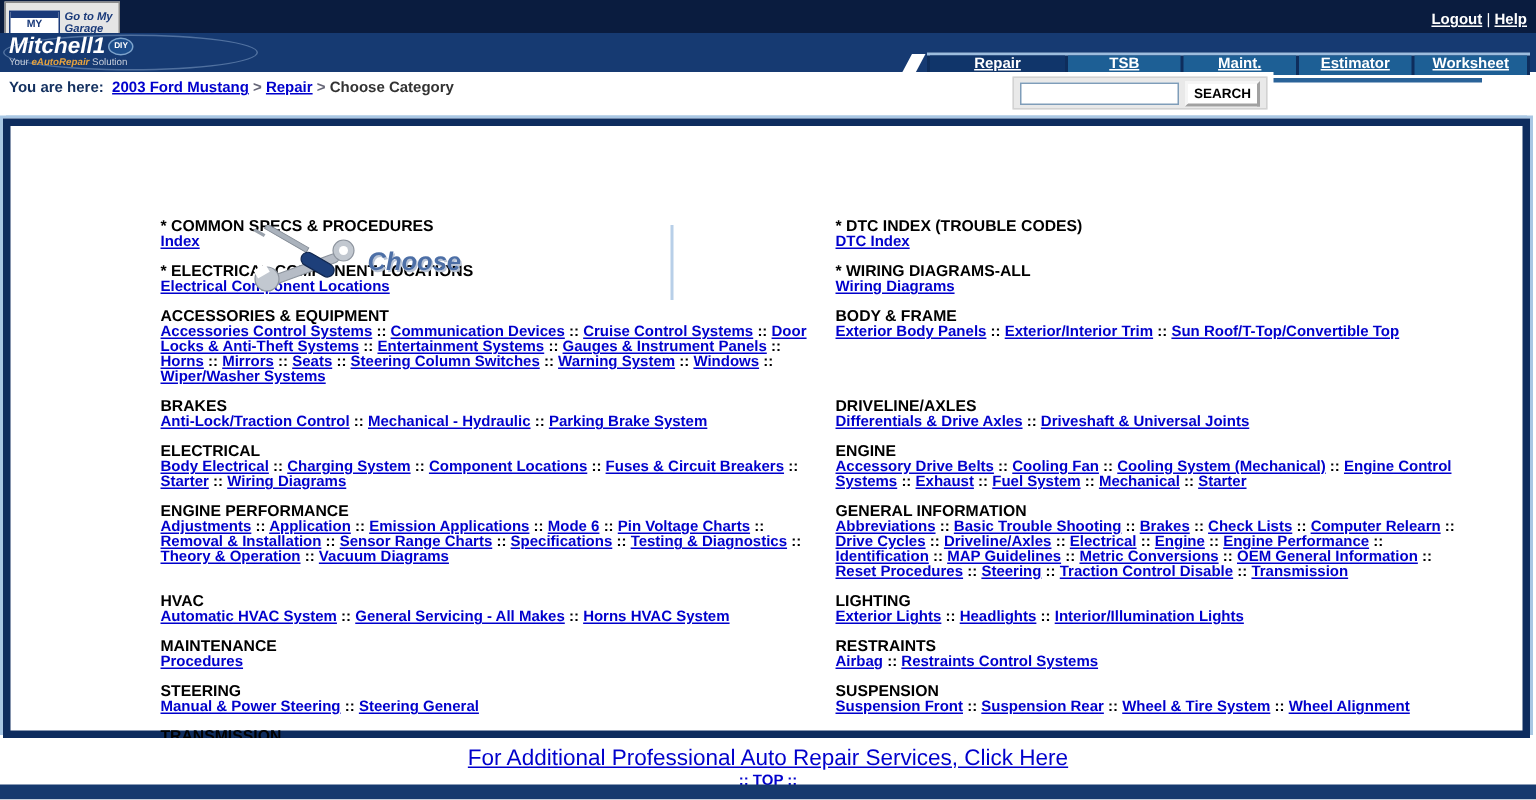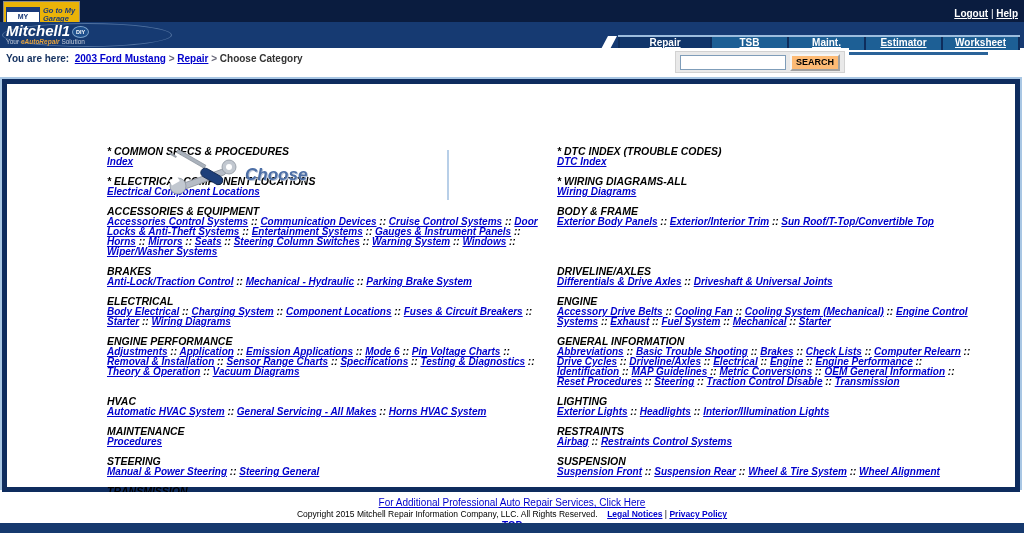--- a/index.html
+++ b/index.html
@@ -2,21 +2,21 @@
 <html><head>
 <meta charset="utf-8">
 <style>
   * { box-sizing: border-box; margin: 0; padding: 0; }
   html,body { width:1024px; height:533px; overflow:hidden; }
   body { position:relative; background:#fff; font-family:"Liberation Sans", sans-serif; }
   a { cursor:pointer; }
 
   
   .topbar { position:absolute; left:0; top:0; width:1024px; height:22px; background:#0a1c3f; }
-  .mycars { position:absolute; left:3px; top:1px; height:28px; background:#eab308; border:1px solid #8a8a8a;
+  .mycars { position:absolute; left:3px; top:1px; height:28px; background:#e5e5e5; border:1px solid #8a8a8a;
             display:flex; align-items:center; padding:0 4px 0 2px; cursor:pointer; }
   .plate { width:34px; height:16px; border:1px solid #1a3a7a; background:#fff; margin-right:3px; }
   .plate .plate-top { height:4px; background:#1a3a7a; }
   .plate .plate-txt { font-size:7px; font-weight:bold; color:#1a3a7a; text-align:center; line-height:10px; letter-spacing:0; }
   .garage-txt { font-size:7.5px; font-weight:bold; font-style:italic; color:#1a3a7a; line-height:8px; }
   .topbar-right { position:absolute; right:6px; top:3px; text-align:right; }
   .topbar-right a { color:#fff; font-size:10px; font-weight:bold; text-decoration:underline; }
   .topbar-right .sep { color:#fff; font-size:10px; }
   .version { font-size:8px; color:#cdd6e8; margin-top:1px; }
 
@@ -42,46 +42,46 @@
 
   
   .crumbrow { position:absolute; left:0; top:48px; width:849px; height:31px; background:#fff; }
   .crumbs { position:absolute; left:6px; top:5px; font-size:10px; color:#13305f; font-weight:bold; }
   .crumbs a { color:#0000cc; text-decoration:underline; font-weight:bold; }
   .crumbs .bcsep { color:#667; font-weight:bold; }
   .crumbs .bccur { color:#333; }
   .searchbox { position:absolute; right:4px; top:3px; height:22px; background:#e9e9e9; border:1px solid #d2d2d2;
                display:flex; align-items:center; padding:0 4px; }
   .searchbox input { width:106px; height:15px; border:1px solid #7f9db9; font-size:10px; padding:0 2px; margin-right:4px; }
-  .searchbox button { font-size:9px; font-weight:bold; height:17px; padding:0 4px; background:#fdba74;
+  .searchbox button { font-size:9px; font-weight:bold; height:17px; padding:0 4px; background:#ffffff;
                       border:2px outset #f5f5f5; color:#000; cursor:pointer; font-family:"Liberation Sans",sans-serif; }
 
   
   .panel { position:absolute; left:2px; top:79px; width:1018px; height:413px; background:#fff;
            border:5px solid #0e2c5e; box-shadow:-2px -2px 0 #a9c7e4, 2px -2px 0 #a9c7e4; }
   .panel-inner { position:relative; width:100%; height:100%; }
   .hdr-divider { position:absolute; left:440px; top:4px; width:2px; height:50px; background:#b8cfe8; }
   .page-hdr { position:absolute; left:160px; top:4px; display:flex; align-items:center; }
   .hdr-icon { width:70px; height:48px; margin-right:8px; }
   .hdr-title { font-size:17px; line-height:19px; font-weight:bold; font-style:italic; color:#4d6fa6;
                text-shadow:1px 1px 0 #b9c4d6; }
 
   
-  table.cats { border-collapse:collapse; margin:62px 0 0 100px; table-layout:fixed;font-style:italic; }
+  table.cats { border-collapse:collapse; margin:62px 0 0 100px; table-layout:fixed; }
   table.cats td { vertical-align:top; padding:0 10px 9px 0; }
   td.colL { width:450px; }
   td.colR { width:430px; }
   .cat-h { font-size:10.5px; font-weight:bold; color:#000; line-height:11px; }
   .cat-links { font-size:10px; font-weight:bold; line-height:10px; }
   .cat-links a { color:#0000cc; text-decoration:underline; }
   .cat-links .lsep { color:#000; }
 
   
   .footer { position:absolute; left:0; top:492px; width:1024px; height:31px; background:#fff; text-align:center; }
-  .f1 { margin-top:5px; font-size:10px; }
+  .f1 { margin-top:5px; font-size:15px; }
   .f1 a { color:#0000cc; text-decoration:underline; }
   .f2 { margin-top:1px; font-size:8.5px; color:#000; }
   .f2 a { color:#0000cc; text-decoration:underline; font-weight:bold; }
   .f3 { margin-top:1px; font-size:10px; font-weight:bold; }
   .f3 a { color:#0000cc; text-decoration:underline; }
   .bottombar { position:absolute; left:0; top:523px; width:1024px; height:10px; background:#16396e; }
 </style>
 </head>
 <body>
 
@@ -259,21 +259,15 @@
             </td>
             <td class="colR"></td>
           </tr>
         </tbody>
     </table>
   </div>
 </div>
 
 <div class="footer">
   <div class="f1"><a>For Additional Professional Auto Repair Services, Click Here</a></div>
-  <div class="f2">
-    <span>Copyright 2015 Mitchell Repair Information Company, LLC.  All Rights Reserved.</span>&nbsp;&nbsp;&nbsp;
-    <a>Legal Notices</a>
-    <span>|</span>
-    <a>Privacy Policy</a>
-  </div>
   <div class="f3"><a>:: TOP ::</a></div>
 </div>
 <div class="bottombar"></div>
 
 </body></html>

